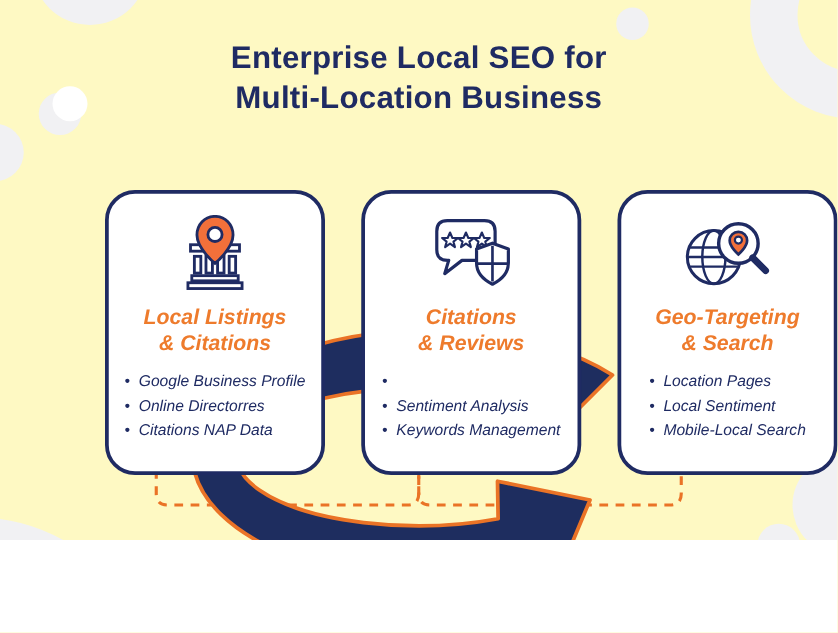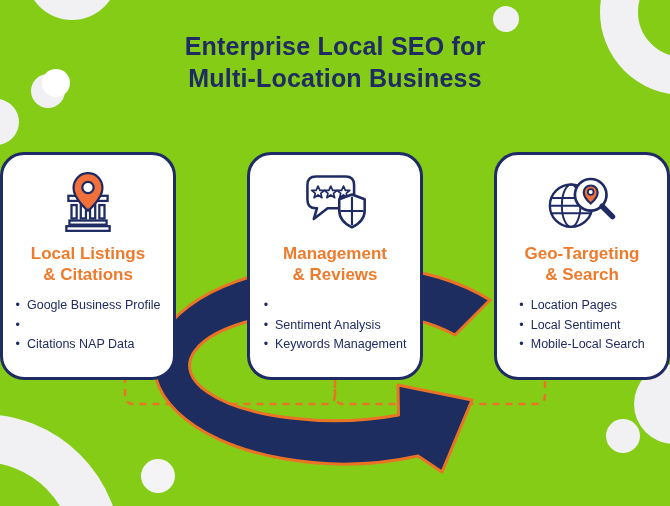--- a/index.html
+++ b/index.html
@@ -1,32 +1,32 @@
 <!DOCTYPE html>
 <html><head>
 <meta charset="utf-8">
 <style>
   html,body{margin:0;padding:0;}
   .canvas{
     position:relative;
-    width:670px;height:506px;
-    background:#84cc16;
+    width:670px;height:432px;
+    background:#fef9c3;
     overflow:hidden;
     font-family:"Liberation Sans","DejaVu Sans",sans-serif;
   }
   .bg-svg,.arrow-svg{position:absolute;left:0;top:0;z-index:0;}
   .arrow-svg{z-index:1;}
   .title{
     position:absolute;top:30px;left:0;right:0;z-index:2;
     text-align:center;color:#1f2b63;font-weight:bold;
     font-size:25px;line-height:32px;letter-spacing:.2px;
   }
   .cards{
     position:absolute;top:152px;left:0;right:0;z-index:2;
-    display:flex;justify-content:space-between;
+    display:flex;justify-content:flex-end;gap:29px;font-style:italic;
   }
   .card{
     width:176px;height:228px;box-sizing:border-box;
     background:#ffffff;border:3.5px solid #1f2b63;border-radius:24px;
     display:flex;flex-direction:column;align-items:center;
     padding-top:13px;
   }
   .card-icon{height:70px;display:flex;align-items:center;justify-content:center;}
   .card-heading{
     margin-top:5px;text-align:center;color:#ee7b2c;
@@ -90,20 +90,21 @@
         <div>Local Listings</div>
         <div>&amp; Citations</div>
       </div>
       <div class="bullets">
         <div class="bullet">
             <span class="dot">•</span>
             <span>Google Business Profile</span>
           </div>
         <div class="bullet">
             <span class="dot">•</span>
+            <span>Online Directorres</span>
           </div>
         <div class="bullet">
             <span class="dot">•</span>
             <span>Citations NAP Data</span>
           </div>
       </div>
     </div>
 
     <div class="card">
       <div class="card-icon">
@@ -112,21 +113,21 @@
           <g fill="#ffffff" stroke="#1f2b63" stroke-width="1.6" stroke-linejoin="round">
             <path transform="translate(17,18)" d="M0,-6 L1.8,-1.9 L6,-1.9 L2.6,0.9 L3.7,5 L0,2.4 L-3.7,5 L-2.6,0.9 L-6,-1.9 L-1.8,-1.9 Z"></path>
             <path transform="translate(29,18)" d="M0,-6 L1.8,-1.9 L6,-1.9 L2.6,0.9 L3.7,5 L0,2.4 L-3.7,5 L-2.6,0.9 L-6,-1.9 L-1.8,-1.9 Z"></path>
             <path transform="translate(41,18)" d="M0,-6 L1.8,-1.9 L6,-1.9 L2.6,0.9 L3.7,5 L0,2.4 L-3.7,5 L-2.6,0.9 L-6,-1.9 L-1.8,-1.9 Z"></path>
           </g>
           <path d="M49,20 L61,24.5 V35 Q61,45 49,51 Q37,45 37,35 V24.5 Z" fill="#ffffff" stroke="#1f2b63" stroke-width="2.4" stroke-linejoin="round"></path>
           <path d="M49,22 V49 M38,35.5 H60" fill="none" stroke="#1f2b63" stroke-width="2"></path>
         </svg>
       </div>
       <div class="card-heading">
-        <div>Management</div>
+        <div>Citations</div>
         <div>&amp; Reviews</div>
       </div>
       <div class="bullets">
         <div class="bullet">
             <span class="dot">•</span>
           </div>
         <div class="bullet">
             <span class="dot">•</span>
             <span>Sentiment Analysis</span>
           </div>

